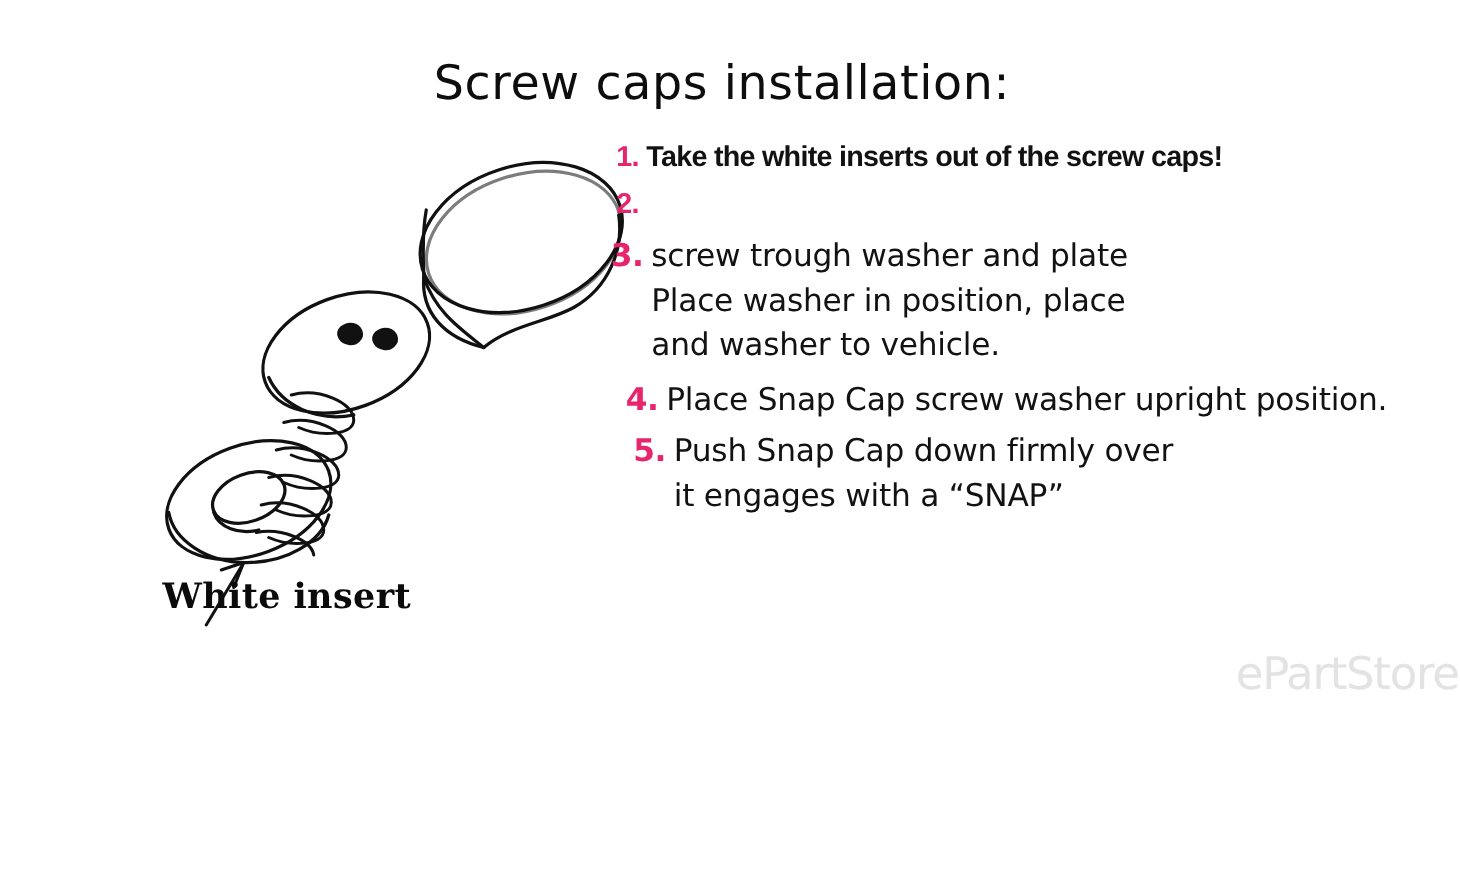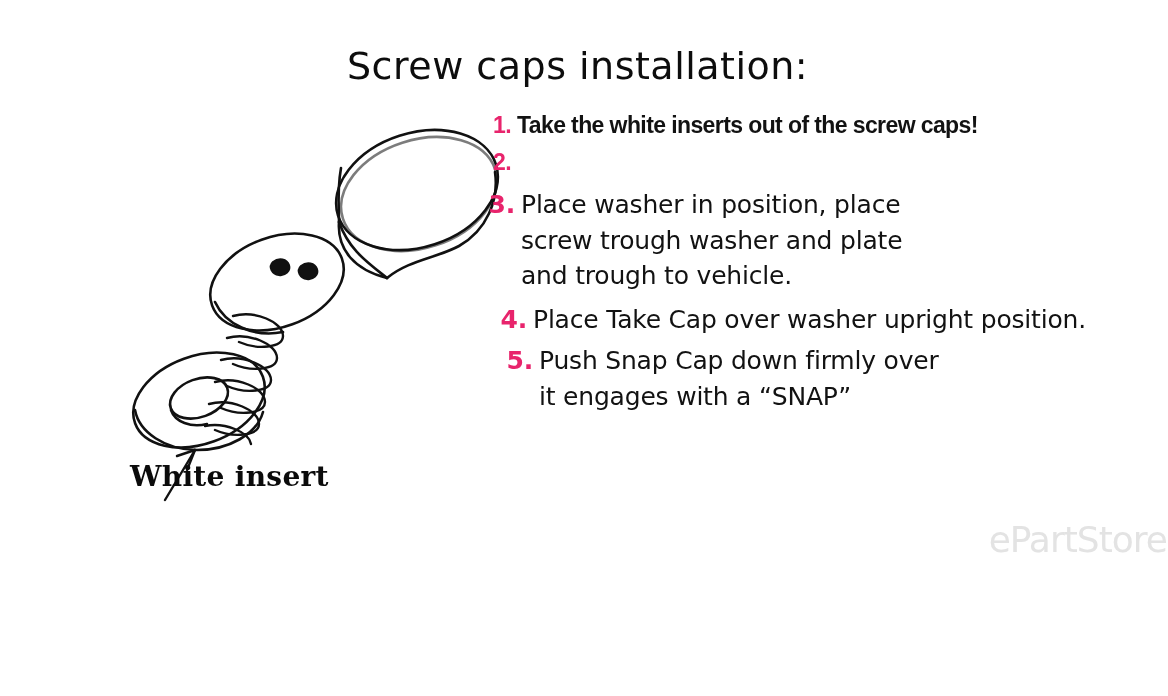--- a/index.html
+++ b/index.html
@@ -192,30 +192,30 @@
       </span>
     </div>
 
     <div class="step s2">
       <span class="step-num">2.</span>
     </div>
 
     <div class="step s3">
       <span class="step-num">3.</span>
       <span class="step-text step-lines">
+        <div>screw trough washer and plate</div>
         <div>Place washer in position, place</div>
-        <div>screw trough washer and plate</div>
-        <div>and trough to vehicle.</div>
+        <div>and washer to vehicle.</div>
       </span>
     </div>
 
     <div class="step s4">
       <span class="step-num">4.</span>
       <span class="step-text step-lines">
-        <div>Place Take Cap over washer upright position.</div>
+        <div>Place Snap Cap screw washer upright position.</div>
       </span>
     </div>
 
     <div class="step s5">
       <span class="step-num">5.</span>
       <span class="step-text step-lines">
         <div>Push Snap Cap down firmly over</div>
         <div>it engages with a “SNAP”</div>
       </span>
     </div>

